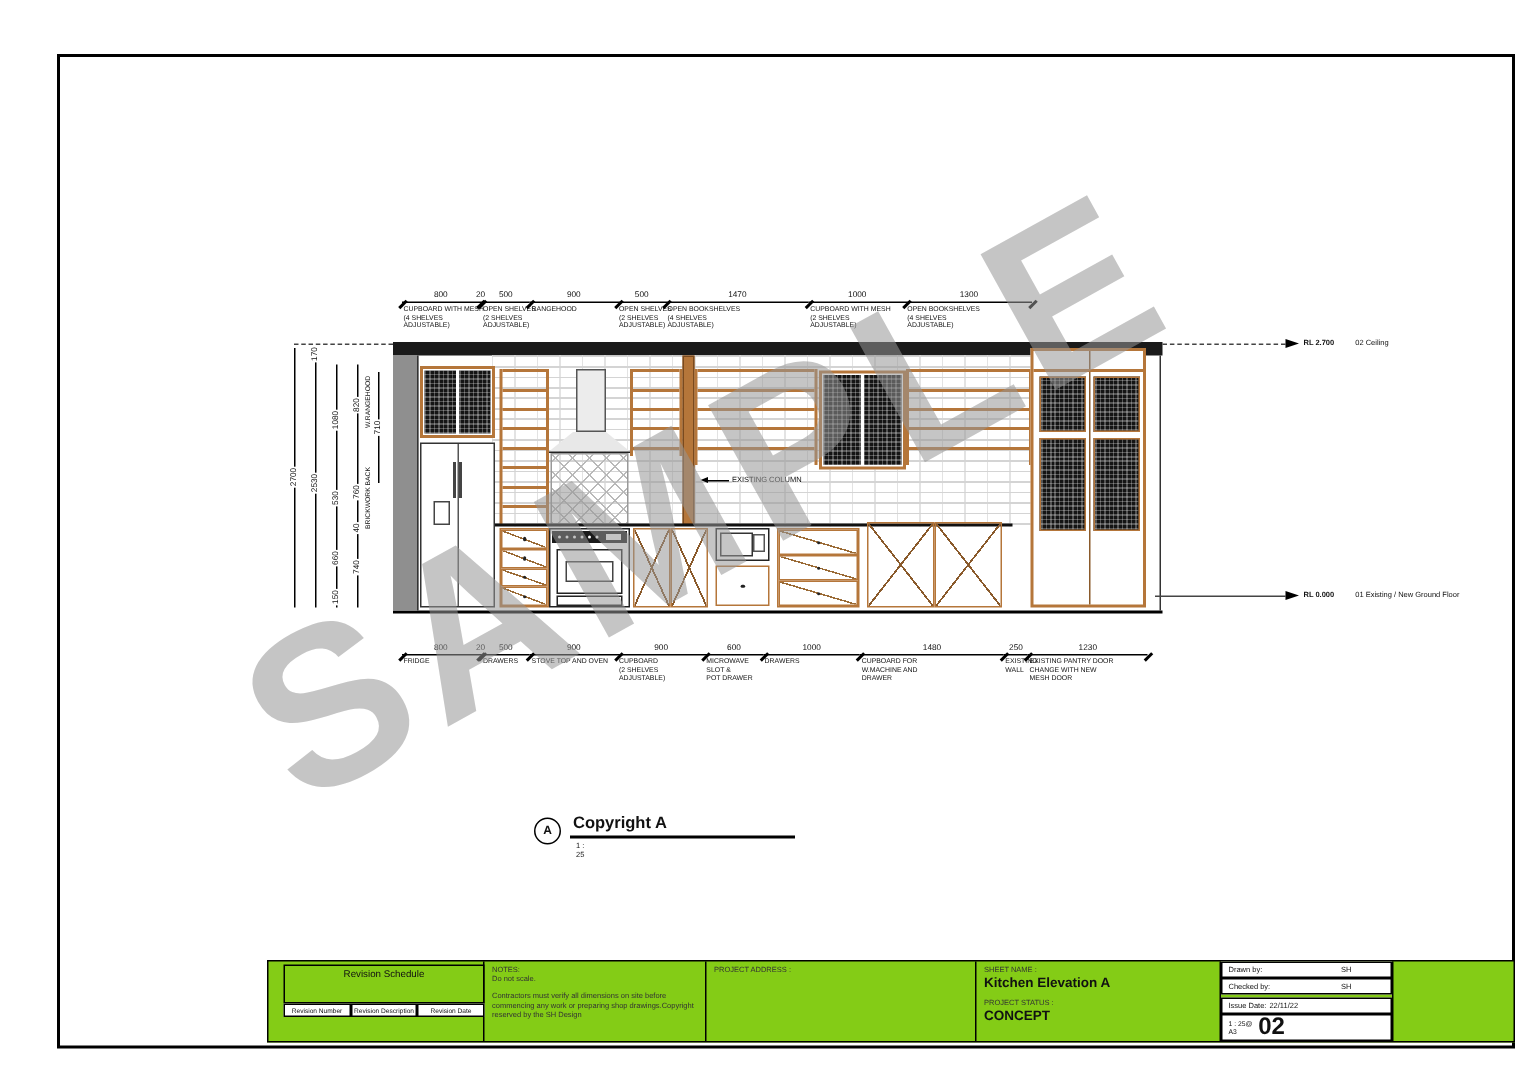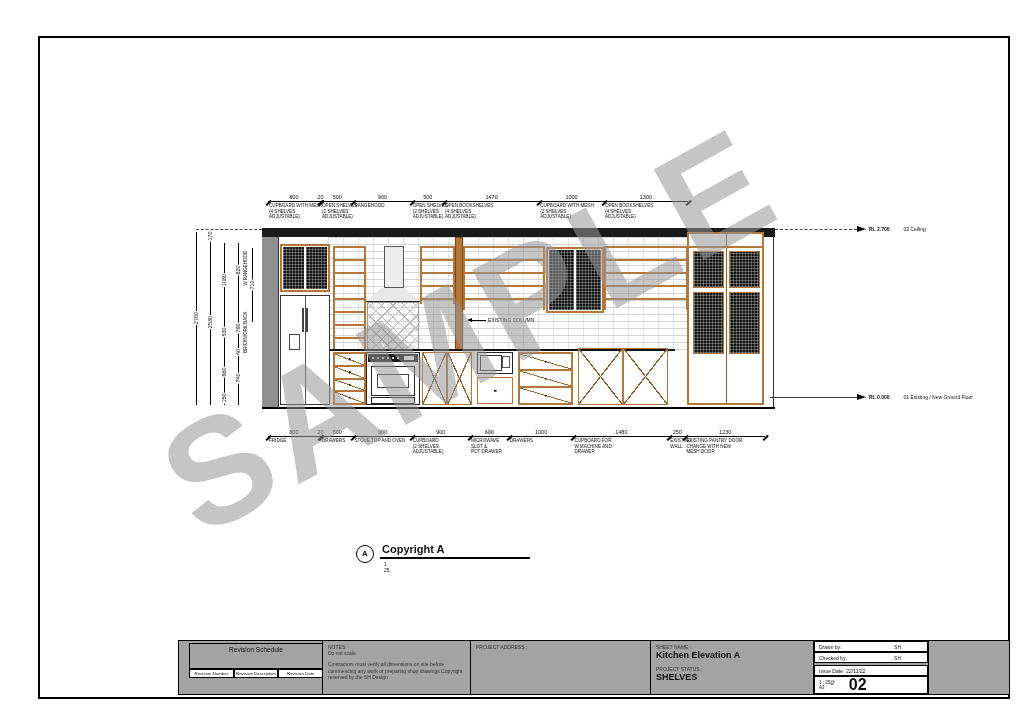--- a/index.html
+++ b/index.html
@@ -70,21 +70,21 @@
   .callout .ln{width:14px;height:1px;background:#000;}
   .callout .txt{font-size:5px;margin-left:2px;background:rgba(255,255,255,.6);}
   
   #viewtitle{left:356px;top:541px;z-index:5;}
   .bubble{position:absolute;left:0;top:4px;width:16px;height:16px;border:1.6px solid #000;
     border-radius:50%;text-align:center;line-height:16px;font-size:8px;font-weight:bold;}
   .vt-name{position:absolute;left:26px;top:2px;font-size:11px;font-weight:bold;white-space:nowrap;}
   .vt-rule{position:absolute;left:24px;top:16px;width:150px;border-top:2px solid #000;}
   .vt-scale{position:absolute;left:28px;top:20px;font-size:5px;}
   
-  #tstrip{left:178px;top:640px;width:830px;height:53px;border:1px solid #000;background:#a3a3a3;z-index:5;text-decoration:underline;}
+  #tstrip{left:178px;top:640px;width:830px;height:53px;border:1px solid #000;background:#84cc16;z-index:5;text-decoration:underline;}
   .cell{position:absolute;top:0;height:100%;border-right:1px solid #000;box-sizing:border-box;}
   .lab{font-size:5px;color:#333;}
   .big{font-size:9px;font-weight:bold;}
   #revbox{position:absolute;left:10px;top:2px;width:134px;height:26px;border:1.5px solid #000;box-sizing:border-box;}
   #revbox .rtitle{font-size:6.5px;text-align:center;margin-top:2px;}
   #revcols{position:absolute;left:10px;top:28px;width:134px;display:flex;}
   #revcols div{flex:1;border:1.5px solid #000;font-size:4.4px;text-align:center;
     padding:1px 0;background:#fff;box-sizing:border-box;white-space:nowrap;overflow:hidden;}
   .tb-row{position:absolute;left:0;width:100%;border:1.5px solid #000;box-sizing:border-box;
     display:flex;align-items:center;background:#fff;}
@@ -361,40 +361,40 @@
     </div>
 
     <div class="cell" style="left:292px;width:180px;padding:3px 5px;">
       <div class="lab">PROJECT ADDRESS :</div>
     </div>
 
     <div class="cell" style="left:472px;width:163px;padding:3px 5px;">
       <div class="lab">SHEET NAME :</div>
       <div class="big">Kitchen Elevation A</div>
       <div class="lab" style="margin-top:6px;">PROJECT STATUS :</div>
-      <div class="big">SHELVES</div>
+      <div class="big">CONCEPT</div>
     </div>
 
     <div class="cell" style="left:635px;width:115px;border-right:1px solid #000;">
       <div class="tb-row" style="top:0;height:11px;">
         <span class="l">Drawn by:</span>
         <span class="v">SH</span>
       </div>
       <div class="tb-row" style="top:11px;height:11px;">
         <span class="l">Checked by:</span>
         <span class="v">SH</span>
       </div>
       <div class="tb-row" style="top:24px;height:11px;">
         <span class="l">Issue Date:</span>
         <span class="v" style="margin-left:2px;margin-right:0;">22/11/22</span>
       </div>
       <div class="tb-row" style="top:35px;height:18px;">
         <span style="margin-left:4px;font-size:4.5px;line-height:1.2;">
           <span>1 : 25@</span><br>
           <span>A3</span>
         </span>
-        <span id="sheetnum" style="margin-left:14px;">02</span>
+        <span id="sheetnum" style="margin-left:4px;">02</span>
       </div>
     </div>
   </div>
 
   <div class="abs" id="watermark">SAMPLE</div>
 </div>
 
 </body></html>

